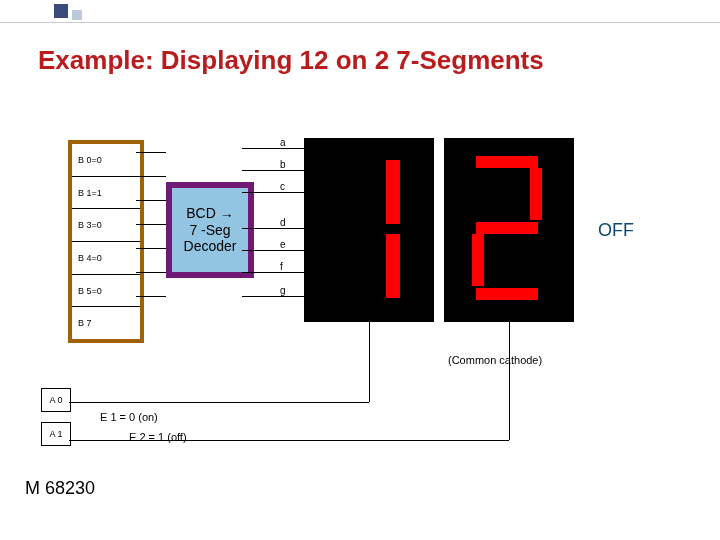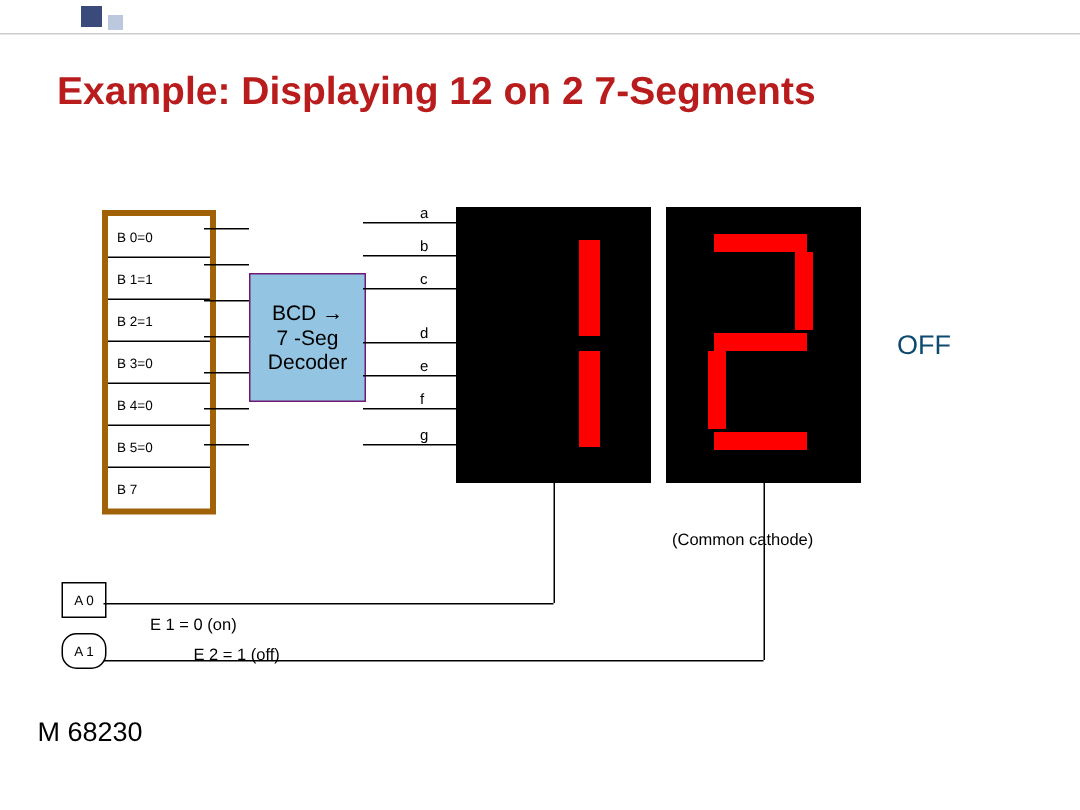--- a/index.html
+++ b/index.html
@@ -59,21 +59,21 @@
     padding-left: 6px;
   }
   .portcell:last-child { border-bottom: none; }
   .decoder {
     position: absolute;
     left: 166px;
     top: 82px;
     width: 76px;
     height: 84px;
     background: #93c5e3;
-    border: 1px solid #701a75;
+    border: 6px solid #701a75;
     font-size: 14px;
     display: flex;
     flex-direction: column;
     justify-content: center;
     align-items: center;
     line-height: 1.2;
   }
   .seglabel {
     position: absolute;
     font-size: 10px;
@@ -110,21 +110,21 @@
     left: 41px;
     width: 28px;
     height: 22px;
     border: 1px solid #000;
     font-size: 9px;
     display: flex;
     align-items: center;
     justify-content: center;
   }
   .a0 { top: 288px; text-align: center; }
-  .a1 { top: 322px; border-radius: 10px; }
+  .a1 { top: 322px; }
   .elabel {
     position: absolute;
     font-size: 11px;
   }
   .e1 { left: 100px; top: 311px; }
   .e2 { left: 100px; top: 331px; padding-left: 29px; }
   .chiplabel {
     position: absolute;
     left: 25px;
     top: 378px;
@@ -144,21 +144,20 @@
   <div class="sq2"></div>
 </div>
 
 <h1 class="title">Example: Displaying 12 on 2 7-Segments</h1>
 
 <div class="canvas">
 
   <div class="portbox">
     <div class="portcell">B 0=0</div>
     <div class="portcell">B 1=1</div>
-    <div class="portcell">B 2=1</div>
     <div class="portcell">B 3=0</div>
     <div class="portcell">B 4=0</div>
     <div class="portcell">B 5=0</div>
     <div class="portcell">B 7</div>
   </div>
 
   <div class="line" style="left:136px; top:52px; width:30px; height:1px;"></div>
   <div class="line" style="left:136px; top:76px; width:30px; height:1px;"></div>
   <div class="line" style="left:136px; top:100px; width:30px; height:1px;"></div>
   <div class="line" style="left:136px; top:124px; width:30px; height:1px;"></div>

